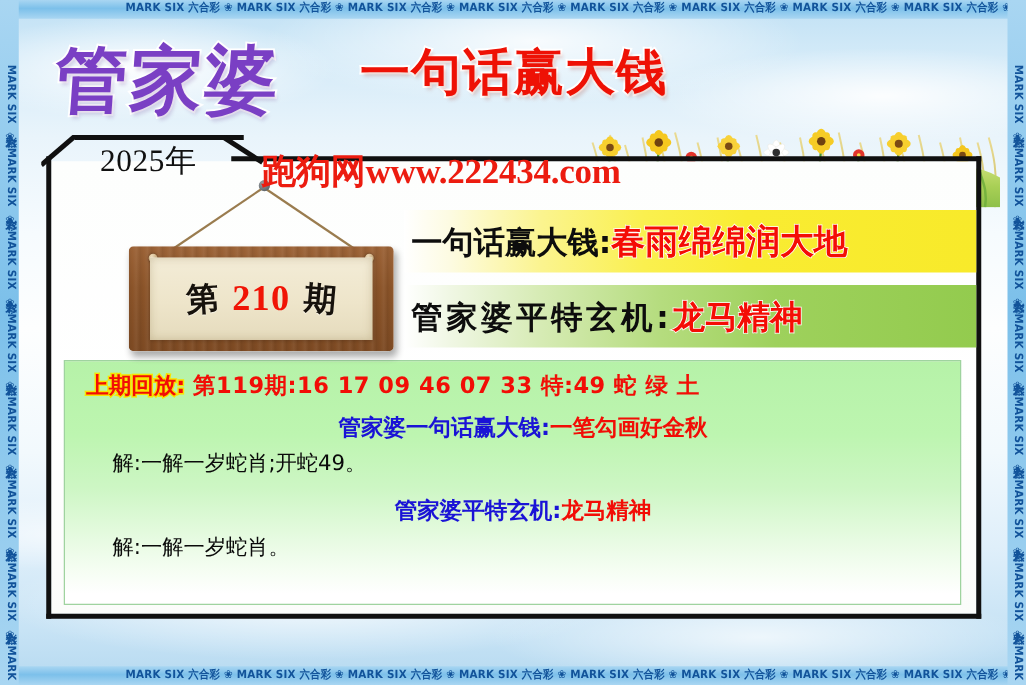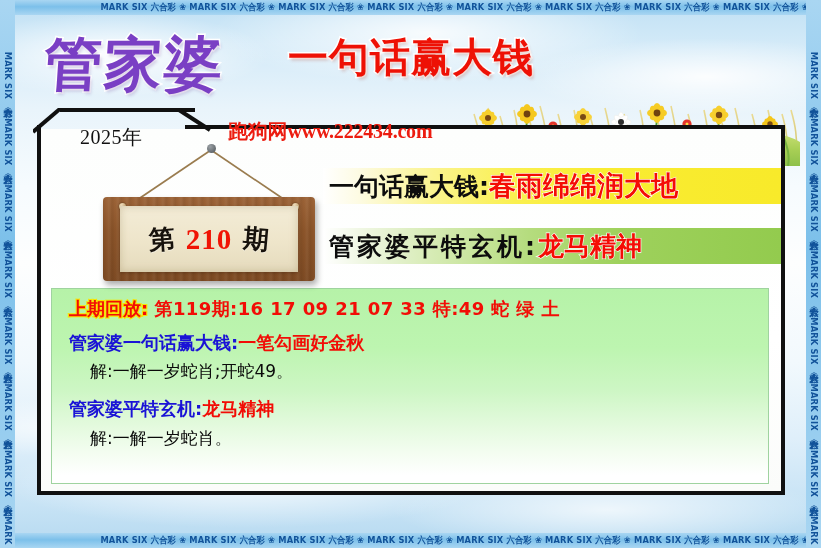--- a/index.html
+++ b/index.html
@@ -137,35 +137,34 @@
     height: 362px;
     background: linear-gradient(180deg, #fdfefd 0%, #ffffff 58%, #fbfcfa 100%);
   }
 
   
   #year-tag {
     position: absolute;
     left: 80px;
     top: 112px;
     font-family: "Liberation Serif", "DejaVu Serif", serif;
-    font-size: 20px;
+    font-size: 25px;
     font-weight: 500;
     color: #111;
     letter-spacing: .5px;
     z-index: 6;
-    margin-top: 12px;
   }
 
   
   #site-url {
     position: absolute;
-    left: 228px;
+    left: 209px;
     top: 118px;
     font-family: "Liberation Serif", "DejaVu Serif", serif;
-    font-size: 20px;
+    font-size: 28px;
     font-weight: 600;
     color: #ec1c10;
     letter-spacing: -0.2px;
     z-index: 7;
   }
 
   
   #sign-wrap {
     position: absolute;
     left: 95px;
@@ -232,21 +231,21 @@
     top: 2px;
     width: 9px; height: 9px;
     border-radius: 50%;
     background: radial-gradient(circle at 35% 30%, #9aa0a5, #4c5256);
   }
 
   
   .banner {
     position: absolute;
     left: 323px;
-    height: 36px;
+    height: 50px;
     width: 458px;
     display: flex;
     align-items: center;
     box-sizing: border-box;
     padding-left: 6px;
     overflow: hidden;
   }
   #banner-yellow {
     top: 168px;
     background: linear-gradient(90deg, #ffffff 0%, #fdfbe2 8%, #fbf48f 24%, #faf04f 42%, #f9ec32 60%, #f8ea2a 100%);
@@ -313,20 +312,21 @@
     text-align: center;
   }
   #line-replay .rp-body { letter-spacing: .4px; }
 
   .qa-head {
     font-family: "DejaVu Sans", "Liberation Sans", sans-serif;
     font-size: 18px;
     font-weight: bold;
     line-height: 1.25;
     margin-bottom: 6px;
+    text-align: center;
   }
   .qa-head .lbl { color: #1a13d6; }
   .qa-head .val { color: #f20d06; }
   .qa-ans {
     font-family: "DejaVu Sans", "Liberation Sans", sans-serif;
     font-size: 17px;
     color: #0a0a0a;
     font-weight: 500;
     line-height: 1.3;
     margin-bottom: 16px;
@@ -574,21 +574,21 @@
     <span class="banner-value">春雨绵绵润大地</span>
   </div>
   <div class="banner" id="banner-green">
     <span class="banner-label">管家婆平特玄机:</span>
     <span class="banner-value">龙马精神</span>
   </div>
 
   <div id="result-box">
     <div id="line-replay" class="rb-line">
       <span class="rp-head">上期回放:</span>
-      <span class="rp-body">第119期:16 17 09 21 07 33 特:49 蛇 绿 土</span>
+      <span class="rp-body">第119期:16 17 09 46 07 33 特:49 蛇 绿 土</span>
     </div>
 
     <div class="qa-head rb-line">
       <span class="lbl">管家婆一句话赢大钱:</span><span class="val">一笔勾画好金秋</span>
     </div>
     <div class="qa-ans rb-line">解:一解一岁蛇肖;开蛇49。</div>
 
     <div class="qa-head rb-line">
       <span class="lbl">管家婆平特玄机:</span><span class="val">龙马精神</span>
     </div>

